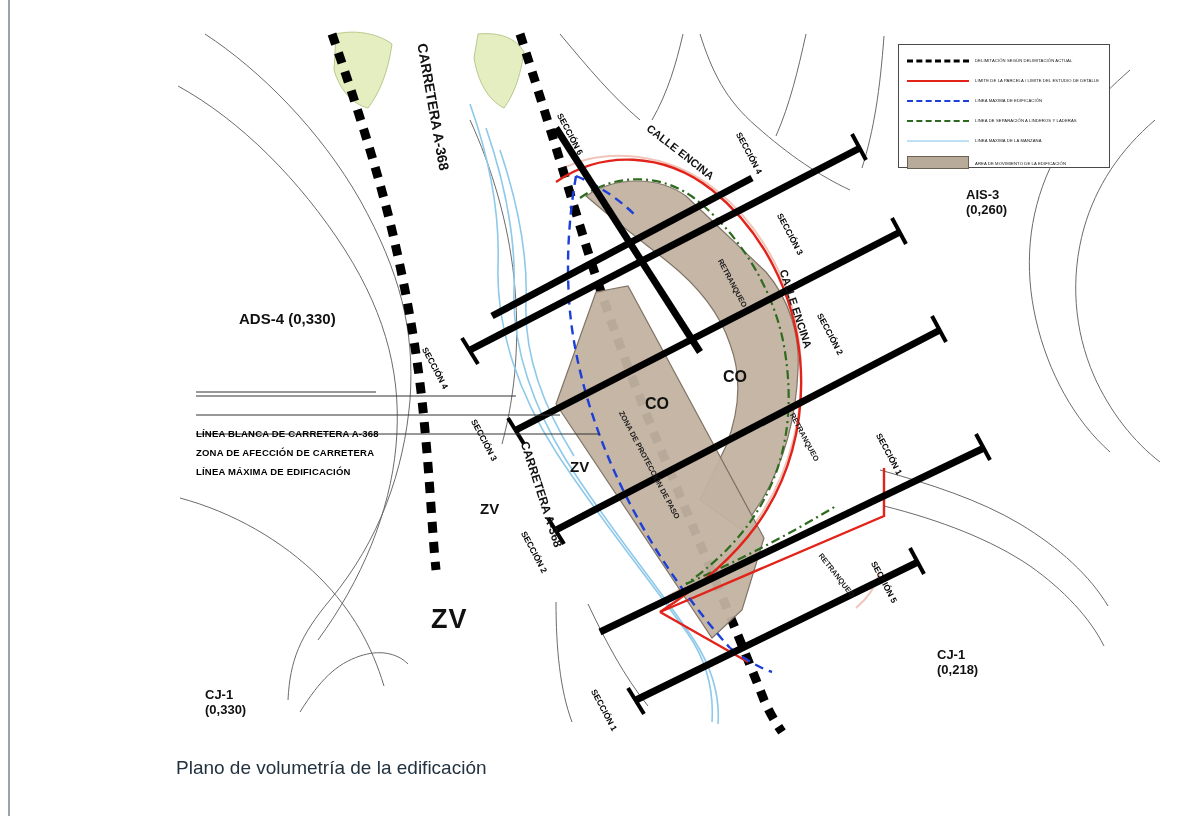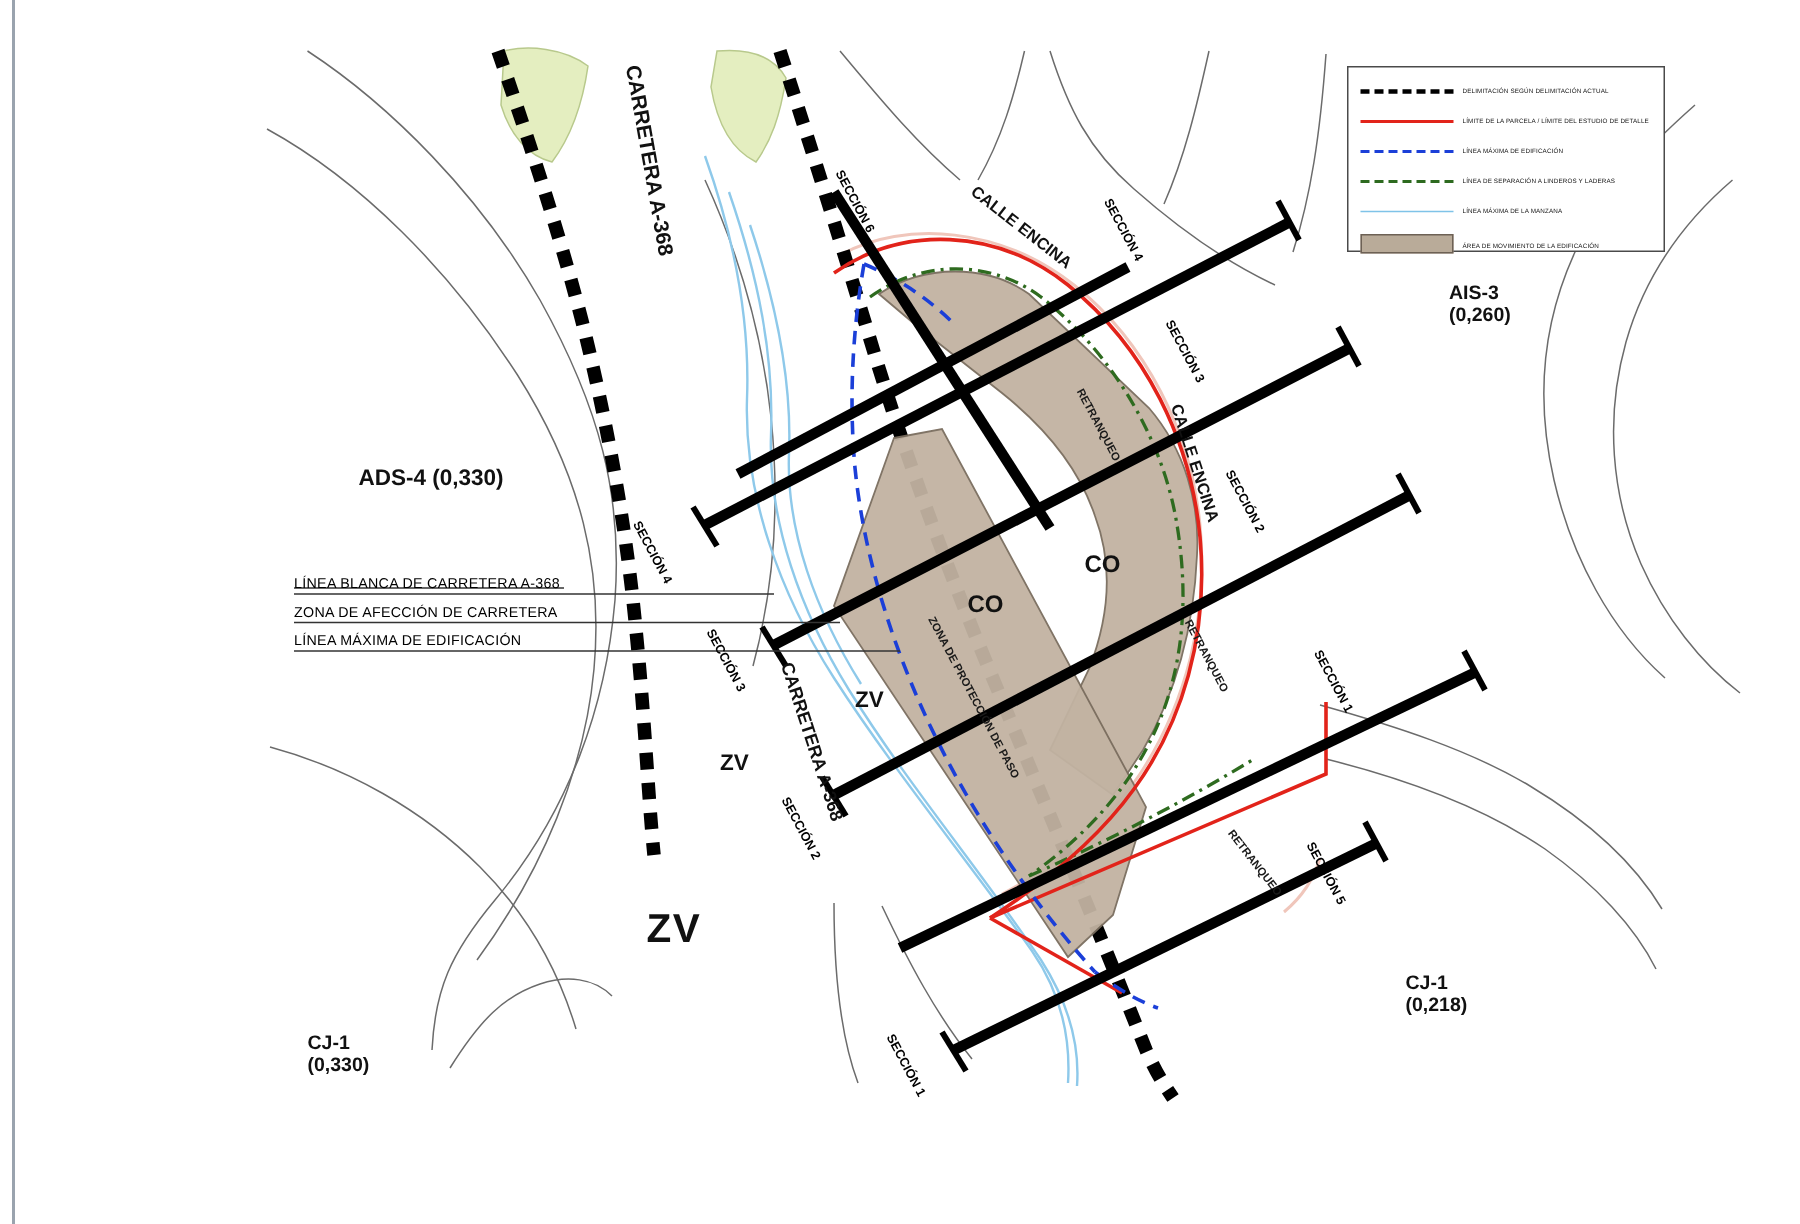--- a/index.html
+++ b/index.html
@@ -65,23 +65,24 @@
     font-weight: bold;
     color: #1a1a1a;
   }
   .lbl.section {
     font-size: 8.5px;
     font-weight: bold;
     color: #000;
   }
   .lbl.callout {
     font-size: 9.5px;
-    font-weight: normal;
+    font-weight: bold;
     color: #000;
     letter-spacing: .2px;
+    margin-top: 44px;
   }
   .caption {
     position: absolute;
     left: 176px;
     top: 757px;
     font-size: 19px;
     color: #23323f;
   }
   
   .legend {
@@ -319,14 +320,15 @@
       <span class="legend-text">LÍNEA MÁXIMA DE LA MANZANA</span>
     </div>
     <div class="legend-row" style="height:26px;">
       <span class="legend-swatch" style="height:18px;">
           <span class="sw-fill"></span>
         </span>
       <span class="legend-text">ÁREA DE MOVIMIENTO DE LA EDIFICACIÓN</span>
     </div>
   </div>
 
+  <div class="caption">Plano de volumetría de la edificación</div>
 
 </div>
 
 </body></html>

